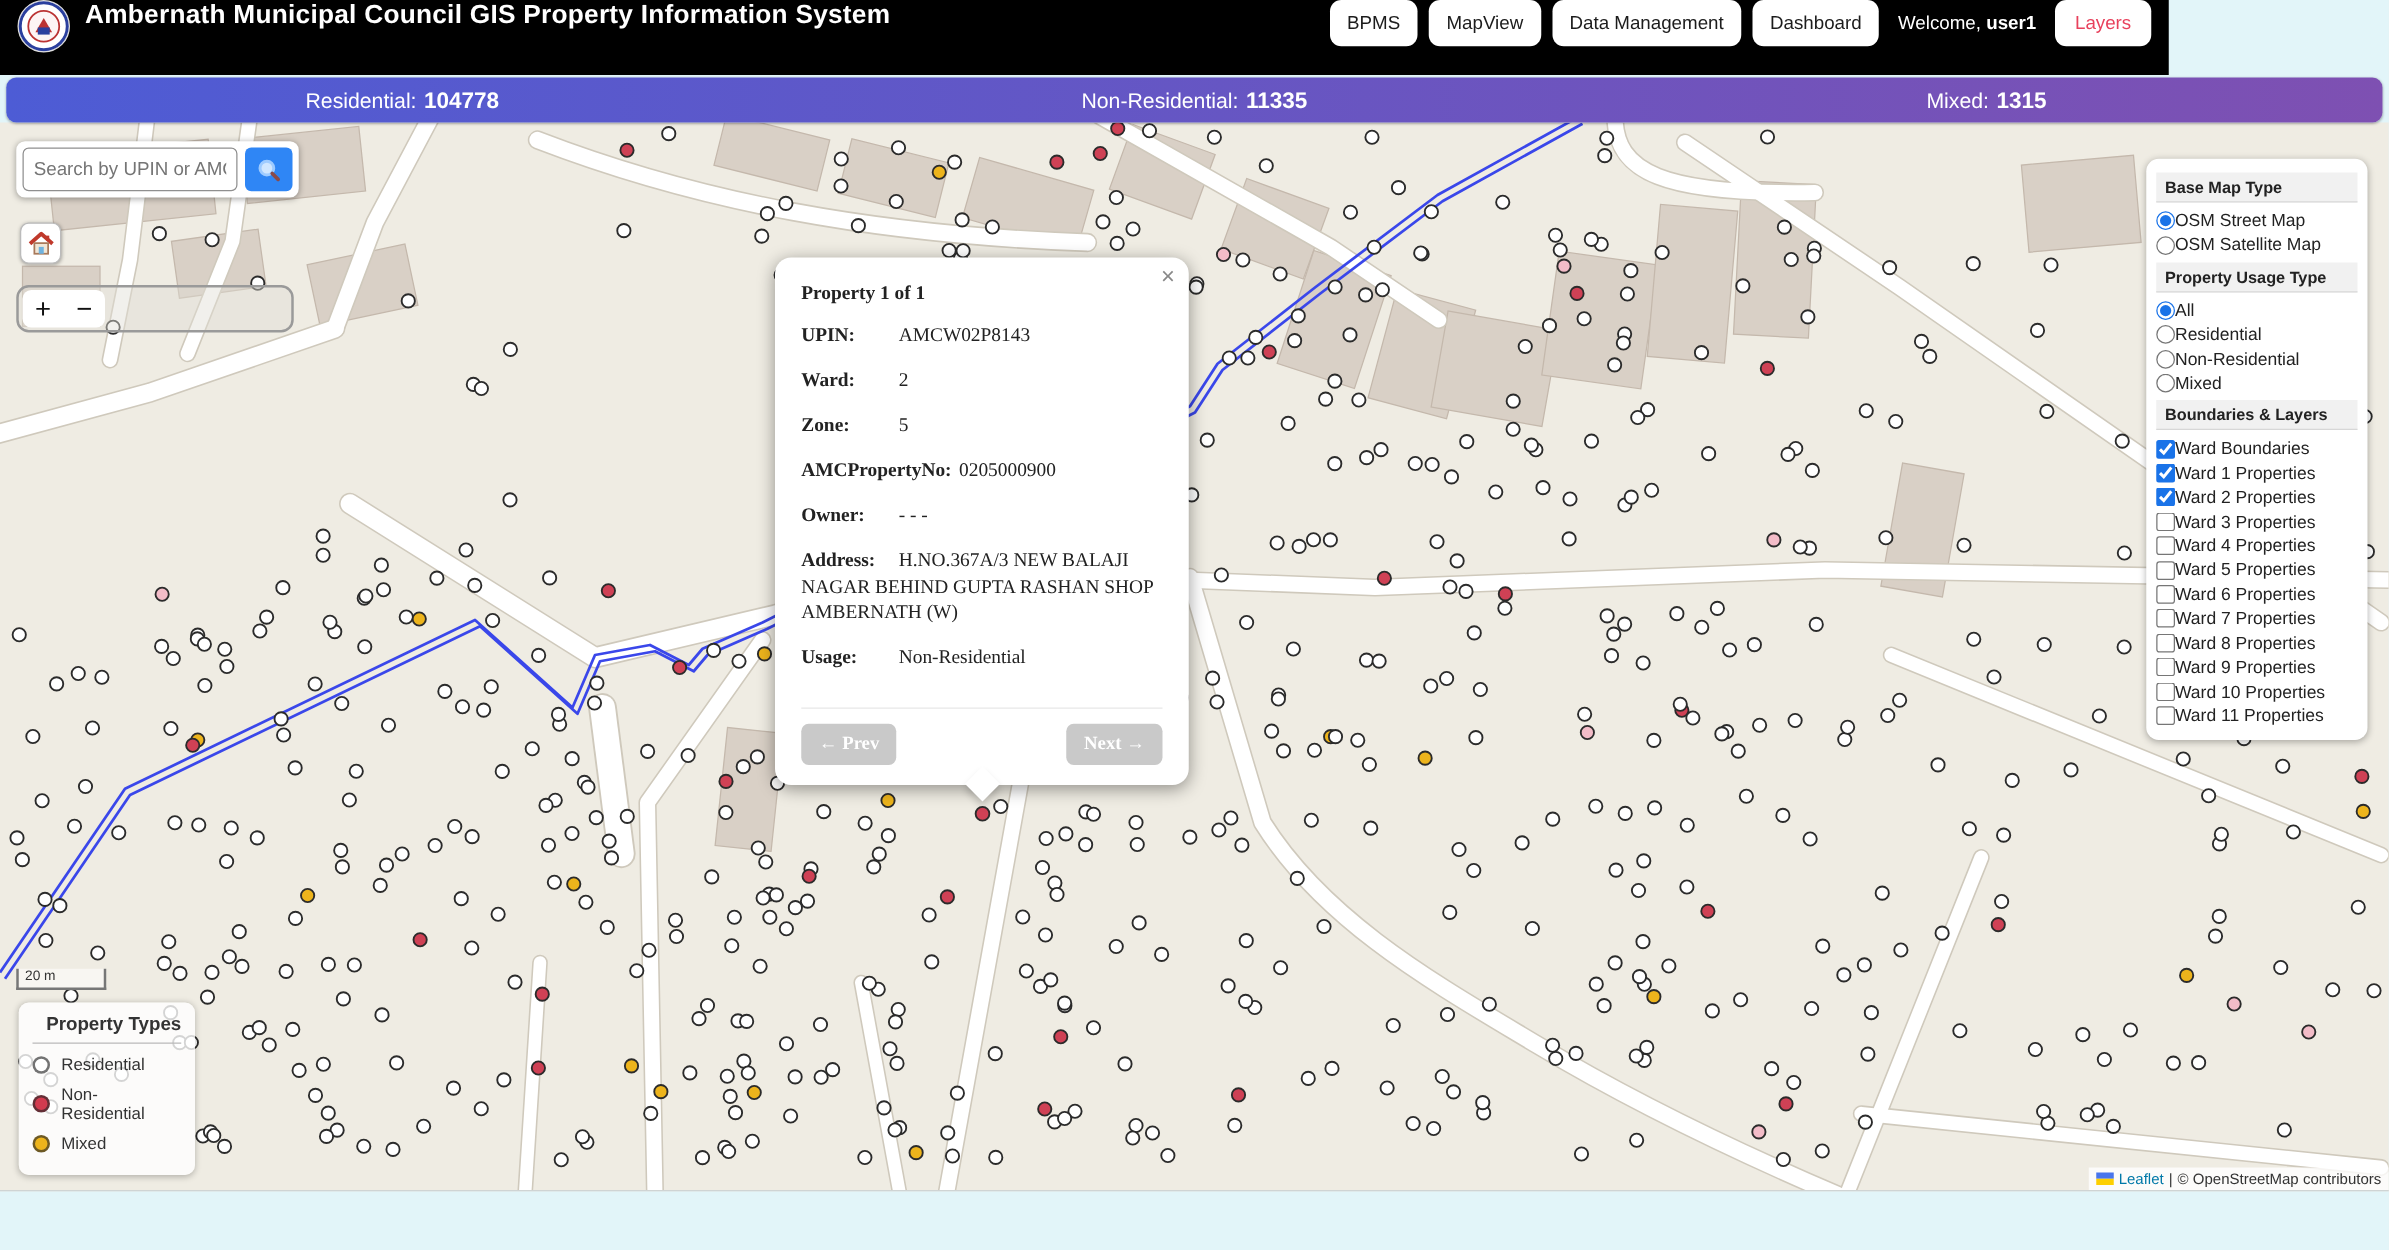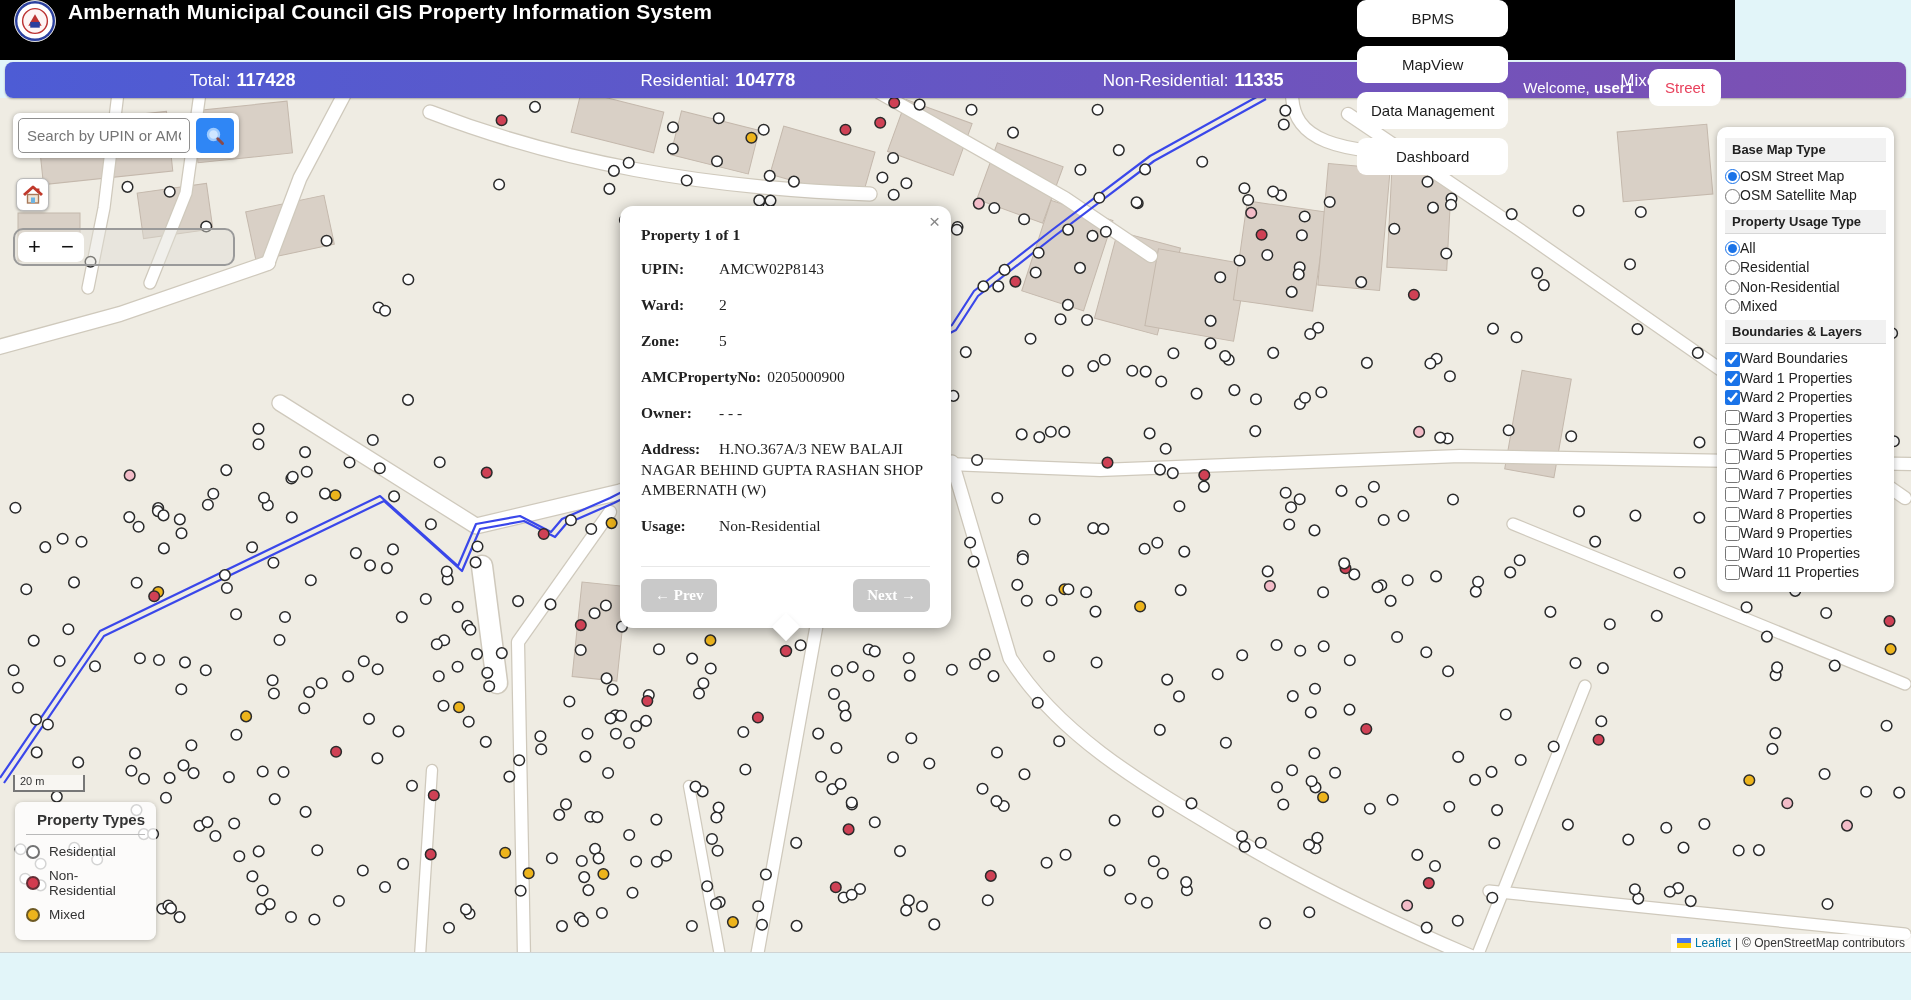--- a/index.html
+++ b/index.html
@@ -107,40 +107,37 @@
 
 <div class="header">
   <svg class="logo" viewBox="0 0 42 42">
     <circle cx="21" cy="21" r="20" fill="#fff" stroke="#2a3f9e" stroke-width="3"></circle>
     <circle cx="21" cy="21" r="13" fill="#fdf4f4" stroke="#b33" stroke-width="1.5"></circle>
     <path d="M14 26 L21 14 L28 26 Z" fill="#b33"></path>
     <rect x="16" y="22" width="10" height="6" fill="#2a3f9e"></rect>
   </svg>
   <div class="app-title">Ambernath Municipal Council GIS Property Information System</div>
   <div class="header-right">
-    <span style="display:flex;gap:9px;flex-direction:column;">
+    <span style="display:flex;gap:9px;">
 
         <button class="nav-btn">BPMS</button>
 
         <button class="nav-btn">MapView</button>
 
         <button class="nav-btn">Data Management</button>
 
         <button class="nav-btn">Dashboard</button>
       </span>
     <span class="welcome"><span>Welcome, </span><b>user1</b></span>
-    <button class="logout-btn">Street</button>
+    <button class="logout-btn">Layers</button>
   </div>
 </div>
 
 <div class="stats-bar" style="background: linear-gradient(90deg, rgb(77, 92, 213), rgb(126, 80, 178));">
 
-    <div class="stat">
-      <span>Total:</span><b>117428</b>
-    </div>
 
     <div class="stat">
       <span>Residential:</span><b>104778</b>
     </div>
 
     <div class="stat">
       <span>Non-Residential:</span><b>11335</b>
     </div>
 
     <div class="stat">

